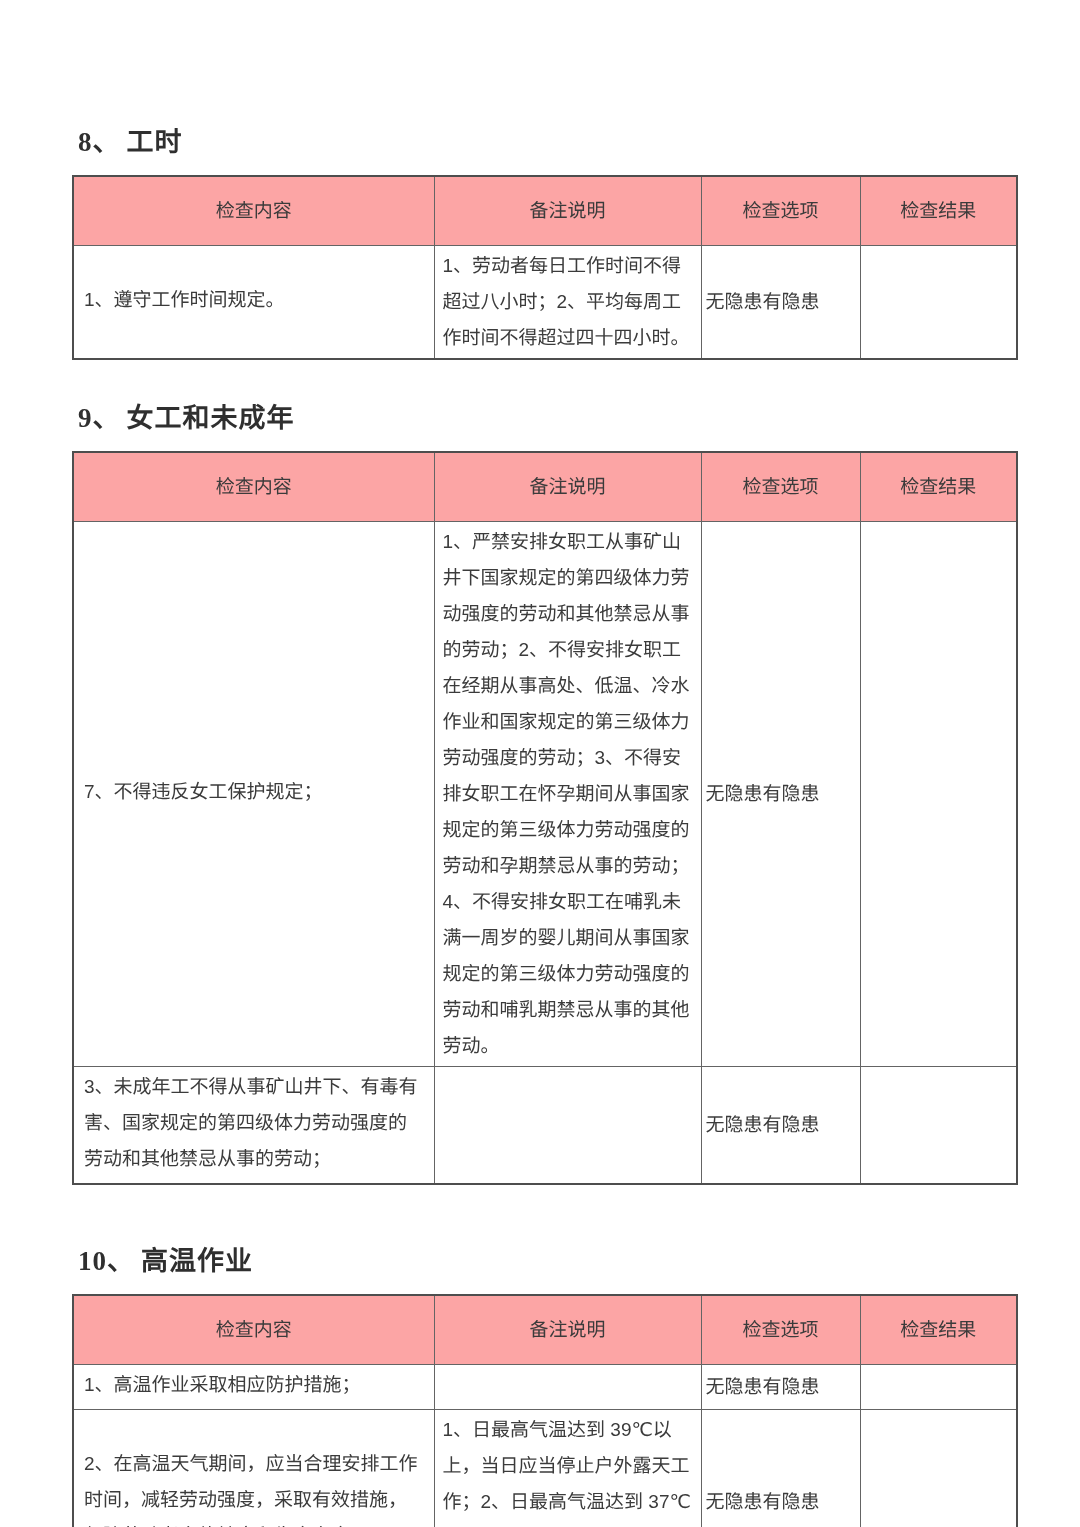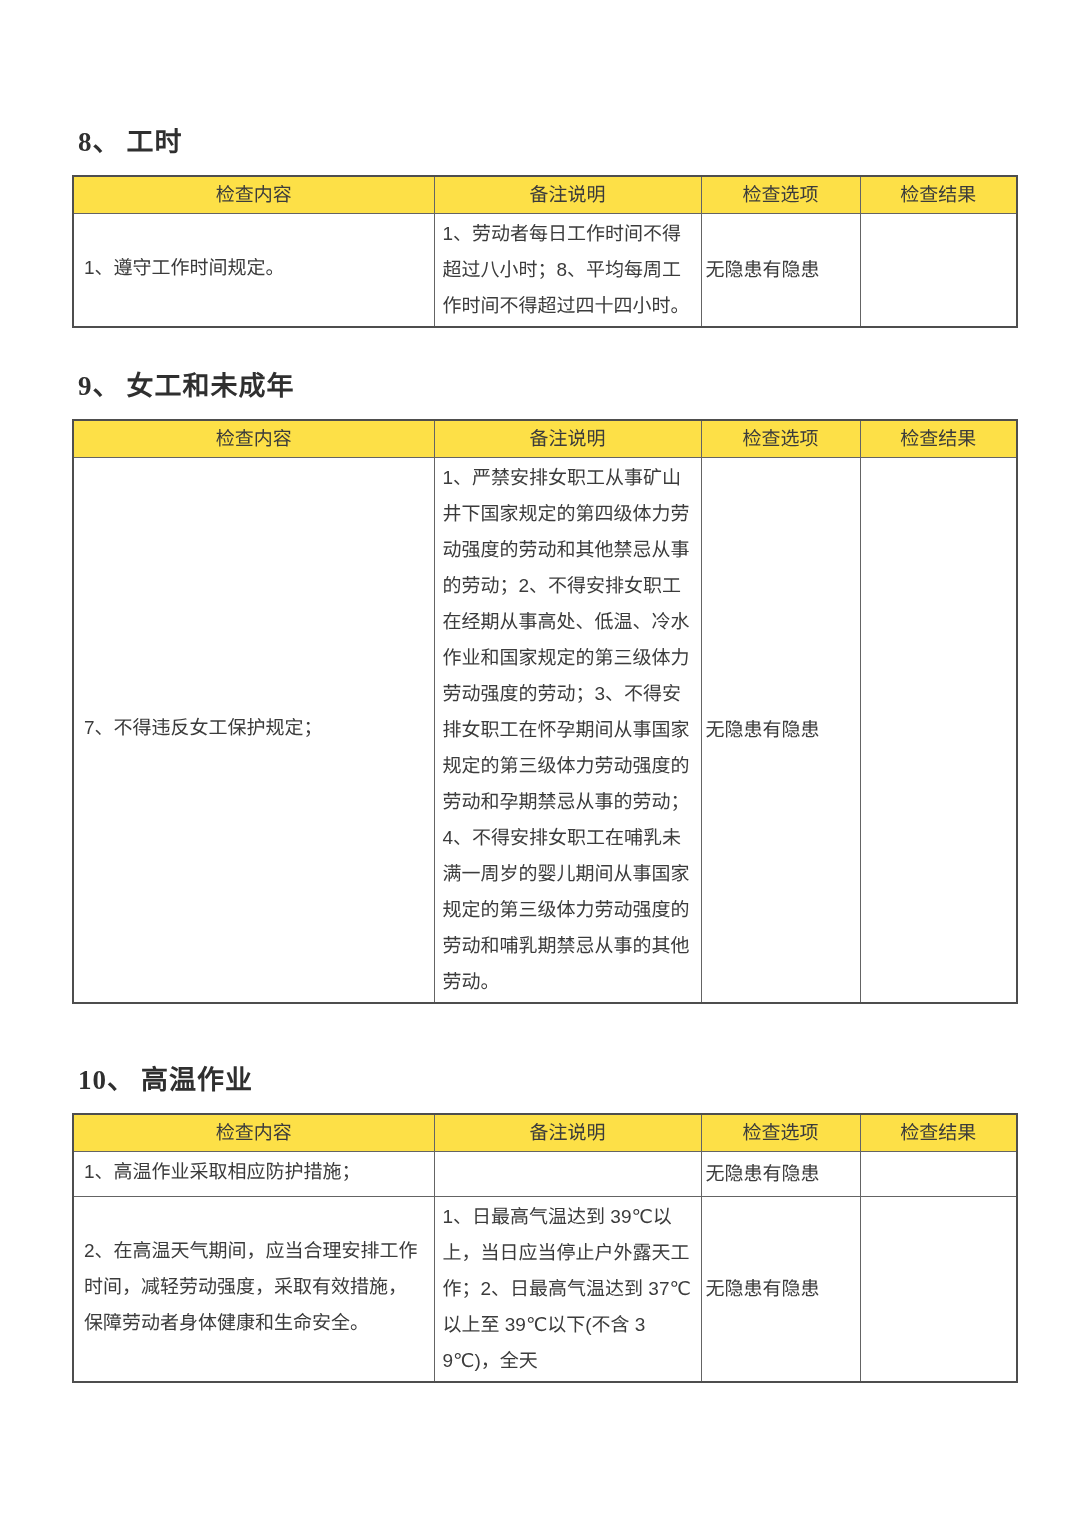--- a/index.html
+++ b/index.html
@@ -55,25 +55,25 @@
     border: 1px solid #646464;
     font-size: 19px;
     line-height: 36px;
     vertical-align: middle;
     word-break: break-all;
     color: #3b3b3b;
   }
   table.check-table { border: 2px solid #4e4e4e; }
 
   table.check-table thead th {
-    background: #fde047;
+    background: #fca5a5;
     font-weight: 400;
     text-align: center;
     height: 34px;
-    padding: 0 4px;
+    padding: 16px 4px;
   }
   td.cell-content {
     text-align: left;
     padding: 2px 8px 6px 10px;
   }
   td.cell-remark {
     text-align: left;
     padding: 2px 6px 2px 8px;
   }
   td.cell-options,
@@ -101,21 +101,21 @@
         <tr>
           <th>检查内容</th>
           <th>备注说明</th>
           <th>检查选项</th>
           <th>检查结果</th>
         </tr>
       </thead>
       <tbody>
         <tr>
           <td class="cell-content">1、遵守工作时间规定。</td>
-          <td class="cell-remark">1、劳动者每日工作时间不得超过八小时；8、平均每周工作时间不得超过四十四小时。</td>
+          <td class="cell-remark">1、劳动者每日工作时间不得超过八小时；2、平均每周工作时间不得超过四十四小时。</td>
           <td class="cell-options">无隐患有隐患</td>
           <td class="cell-result"></td>
         </tr>
       </tbody>
     </table>
   </section>
 
   <section class="section gap-9">
     <h2 class="section-title">
       <span class="t-num">9、</span><span>女工和未成年</span>
@@ -132,20 +132,26 @@
           <th>检查内容</th>
           <th>备注说明</th>
           <th>检查选项</th>
           <th>检查结果</th>
         </tr>
       </thead>
       <tbody>
         <tr>
           <td class="cell-content">7、不得违反女工保护规定；</td>
           <td class="cell-remark">1、严禁安排女职工从事矿山井下国家规定的第四级体力劳动强度的劳动和其他禁忌从事的劳动；2、不得安排女职工在经期从事高处、低温、冷水作业和国家规定的第三级体力劳动强度的劳动；3、不得安排女职工在怀孕期间从事国家规定的第三级体力劳动强度的劳动和孕期禁忌从事的劳动；4、不得安排女职工在哺乳未满一周岁的婴儿期间从事国家规定的第三级体力劳动强度的劳动和哺乳期禁忌从事的其他劳动。</td>
+          <td class="cell-options">无隐患有隐患</td>
+          <td class="cell-result"></td>
+        </tr>
+        <tr>
+          <td class="cell-content">3、未成年工不得从事矿山井下、有毒有害、国家规定的第四级体力劳动强度的劳动和其他禁忌从事的劳动；</td>
+          <td class="cell-remark"></td>
           <td class="cell-options">无隐患有隐患</td>
           <td class="cell-result"></td>
         </tr>
       </tbody>
     </table>
   </section>
 
   <section class="section gap-10">
     <h2 class="section-title">
       <span class="t-num">10、</span><span>高温作业</span>

